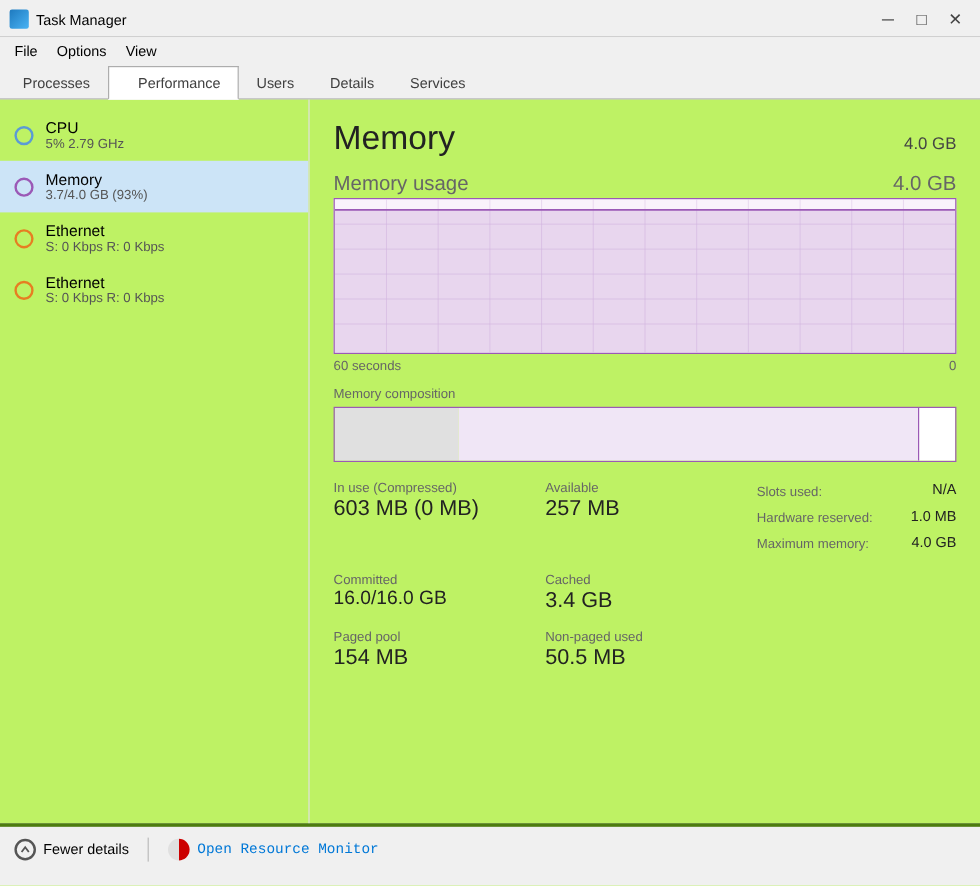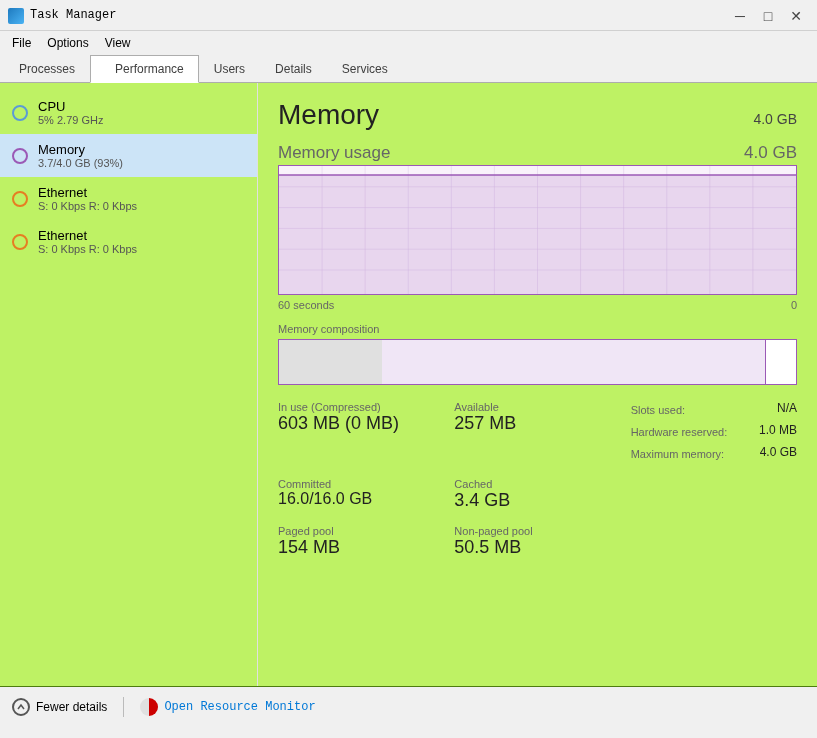--- a/index.html
+++ b/index.html
@@ -7,21 +7,21 @@
 
     
     .title-bar {
       background: #f0f0f0;
       display: flex;
       align-items: center;
       padding: 6px 8px 4px 8px;
       border-bottom: 1px solid #d0d0d0;
       justify-content: space-between;
     }
-    .title-bar-left { display: flex; align-items: flex-start; gap: 6px; font-family: Liberation Mono, monospace; }
+    .title-bar-left { display: flex; align-items: flex-end; gap: 6px; }
     .title-bar-title { font-size: 12px; color: #000; }
     .title-bar-controls { display: flex; gap: 2px; }
     .title-bar-btn {
       width: 26px; height: 20px; background: transparent; border: none;
       cursor: pointer; font-size: 14px; display: flex; align-items: center; justify-content: center;
       color: #444;
     }
 
     
     .menu-bar {
@@ -136,21 +136,21 @@
     .stat-block {}
     .stat-label { font-size: 11px; color: #666; }
     .stat-value { font-size: 18px; font-weight: 300; color: #222; }
     .stat-right-col { font-size: 11px; color: #666; line-height: 1.8; }
     .stat-right-val { font-size: 12px; color: #222; }
 
     
     .bottom-bar {
       height: 40px;
       background: #f0f0f0;
-      border-top: 1px solid #4d7c0f;
+      border-top: 3px solid #4d7c0f;
       display: flex;
       align-items: center;
       padding: 0 12px;
       gap: 16px;
     }
     .bottom-btn {
       display: flex; align-items: center; gap: 6px;
       cursor: pointer; font-size: 12px; color: #000;
     }
     .bottom-separator { width: 1px; height: 20px; background: #bbb; }
@@ -332,21 +332,21 @@
       </div>
 
       <div></div>
 
       <div class="stat-block">
         <div class="stat-label">Paged pool</div>
         <div class="stat-value">154 MB</div>
       </div>
 
       <div class="stat-block">
-        <div class="stat-label">Non-paged pool</div>
+        <div class="stat-label">Non-paged used</div>
         <div class="stat-value">50.5 MB</div>
       </div>
 
     </div>
 
   </div>
 </div>
 
 <div class="bottom-bar">
   <div class="bottom-btn">

